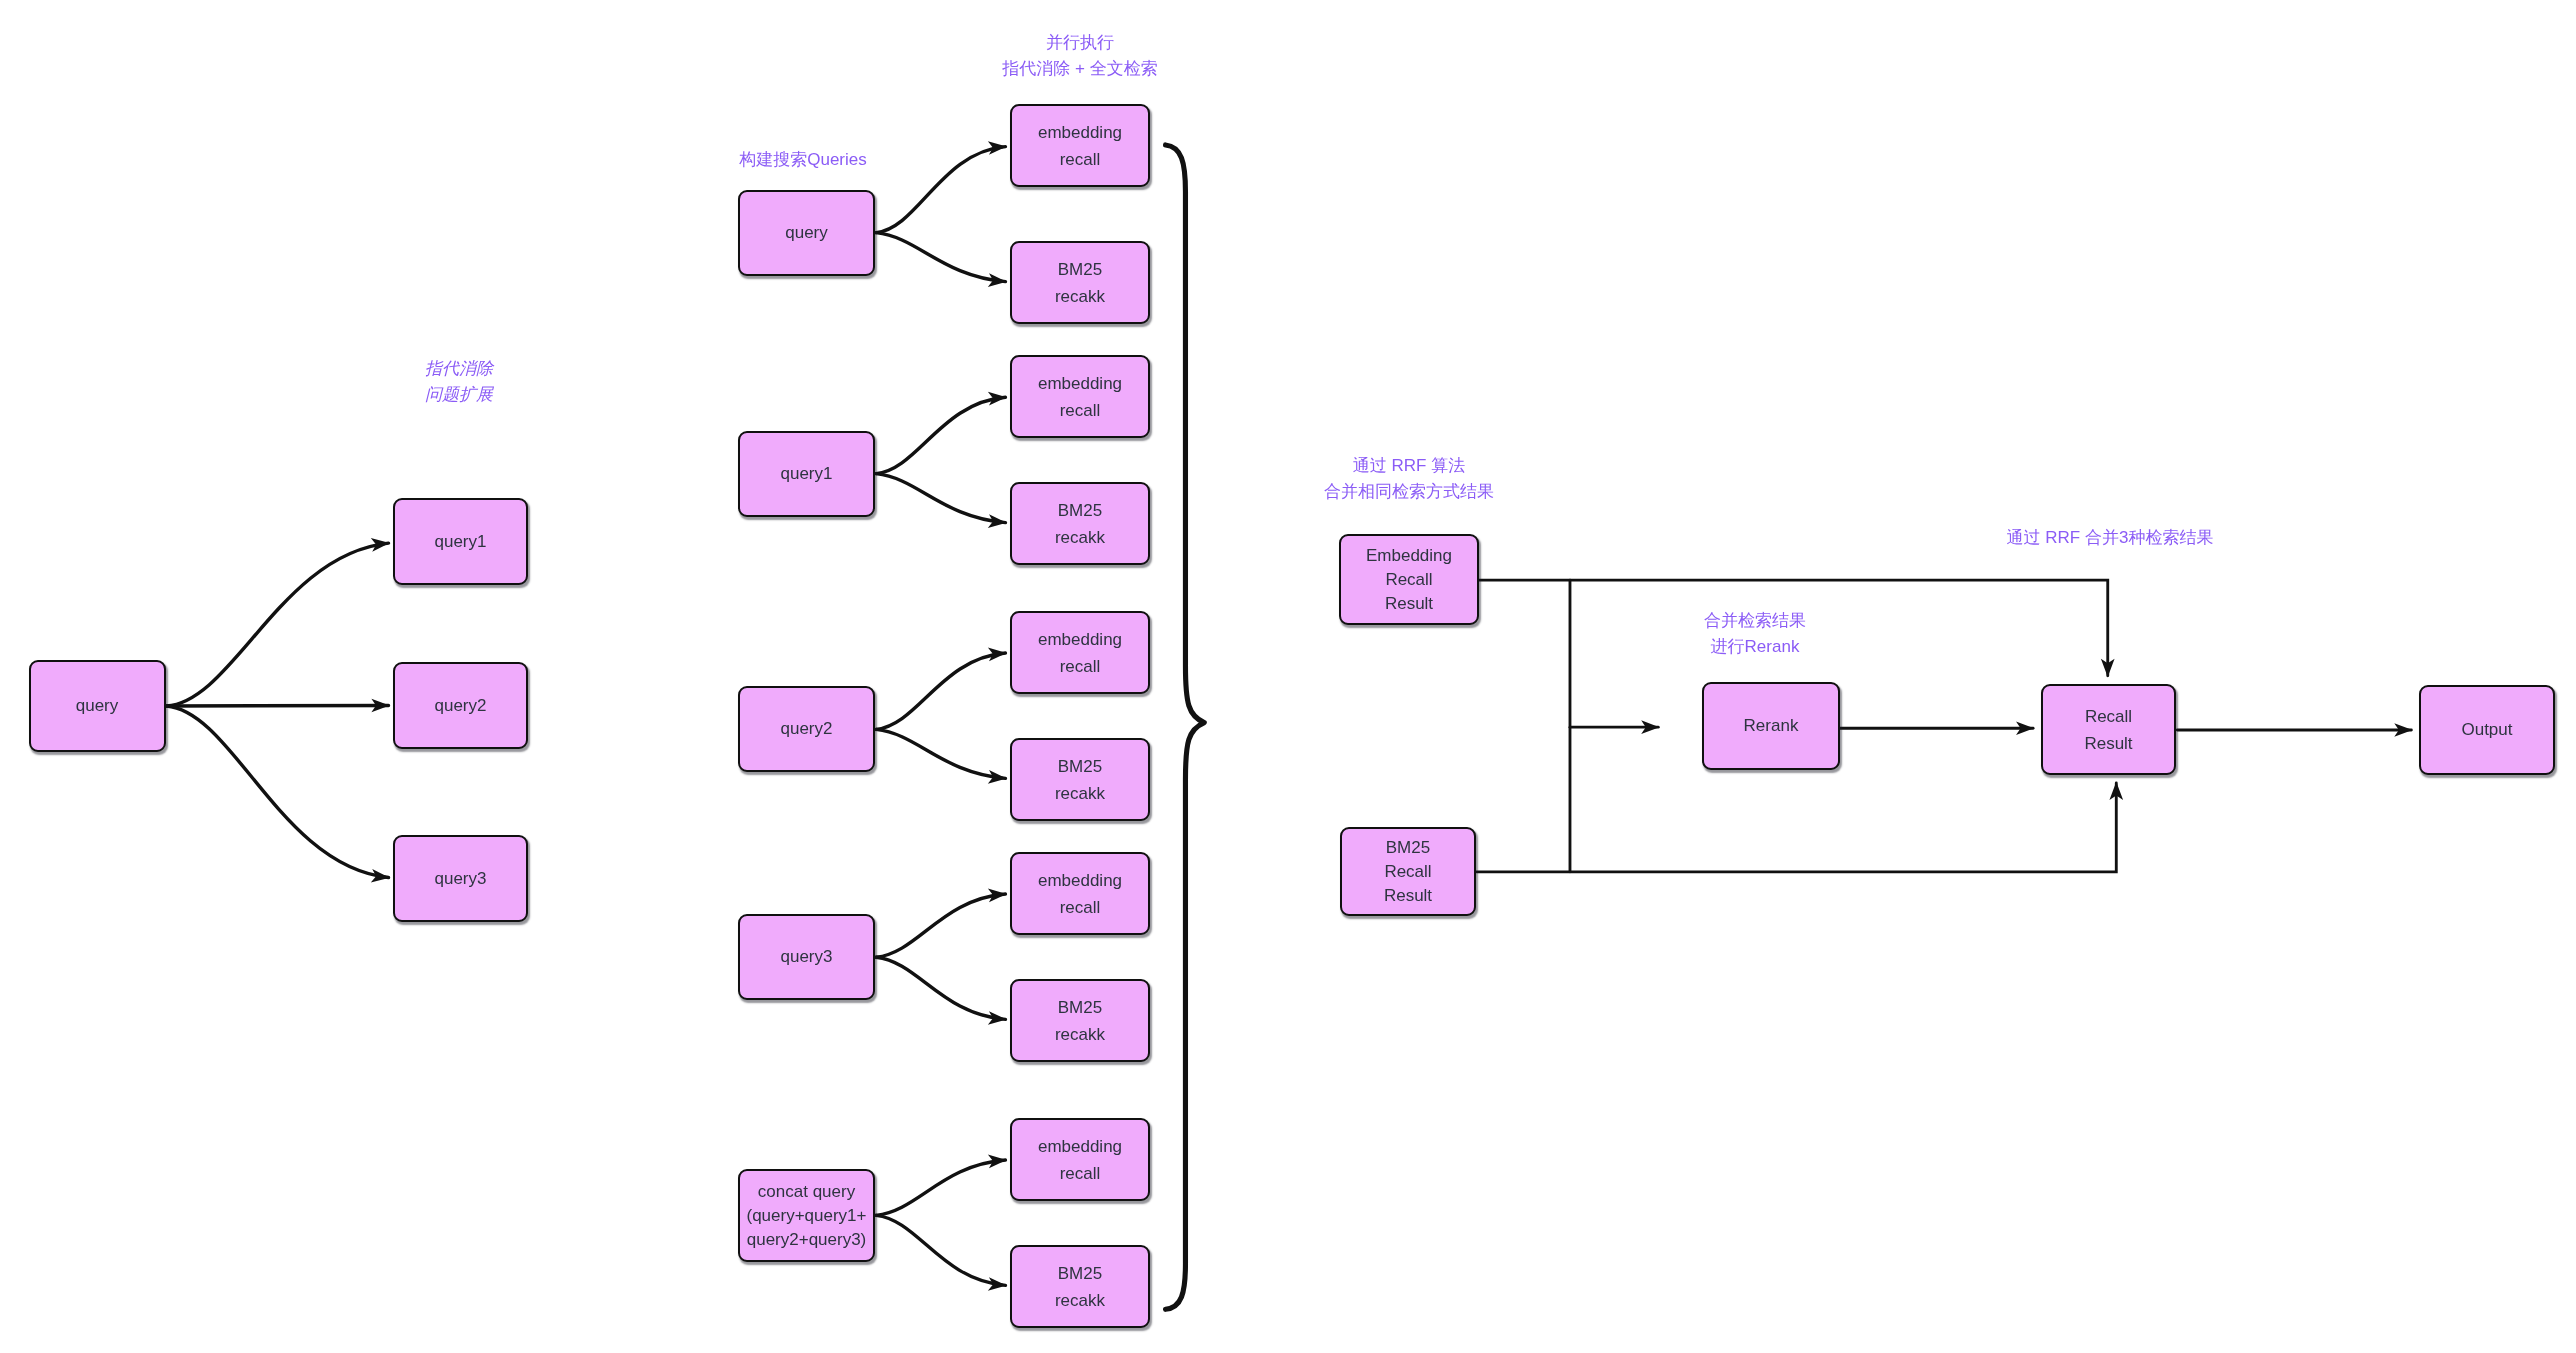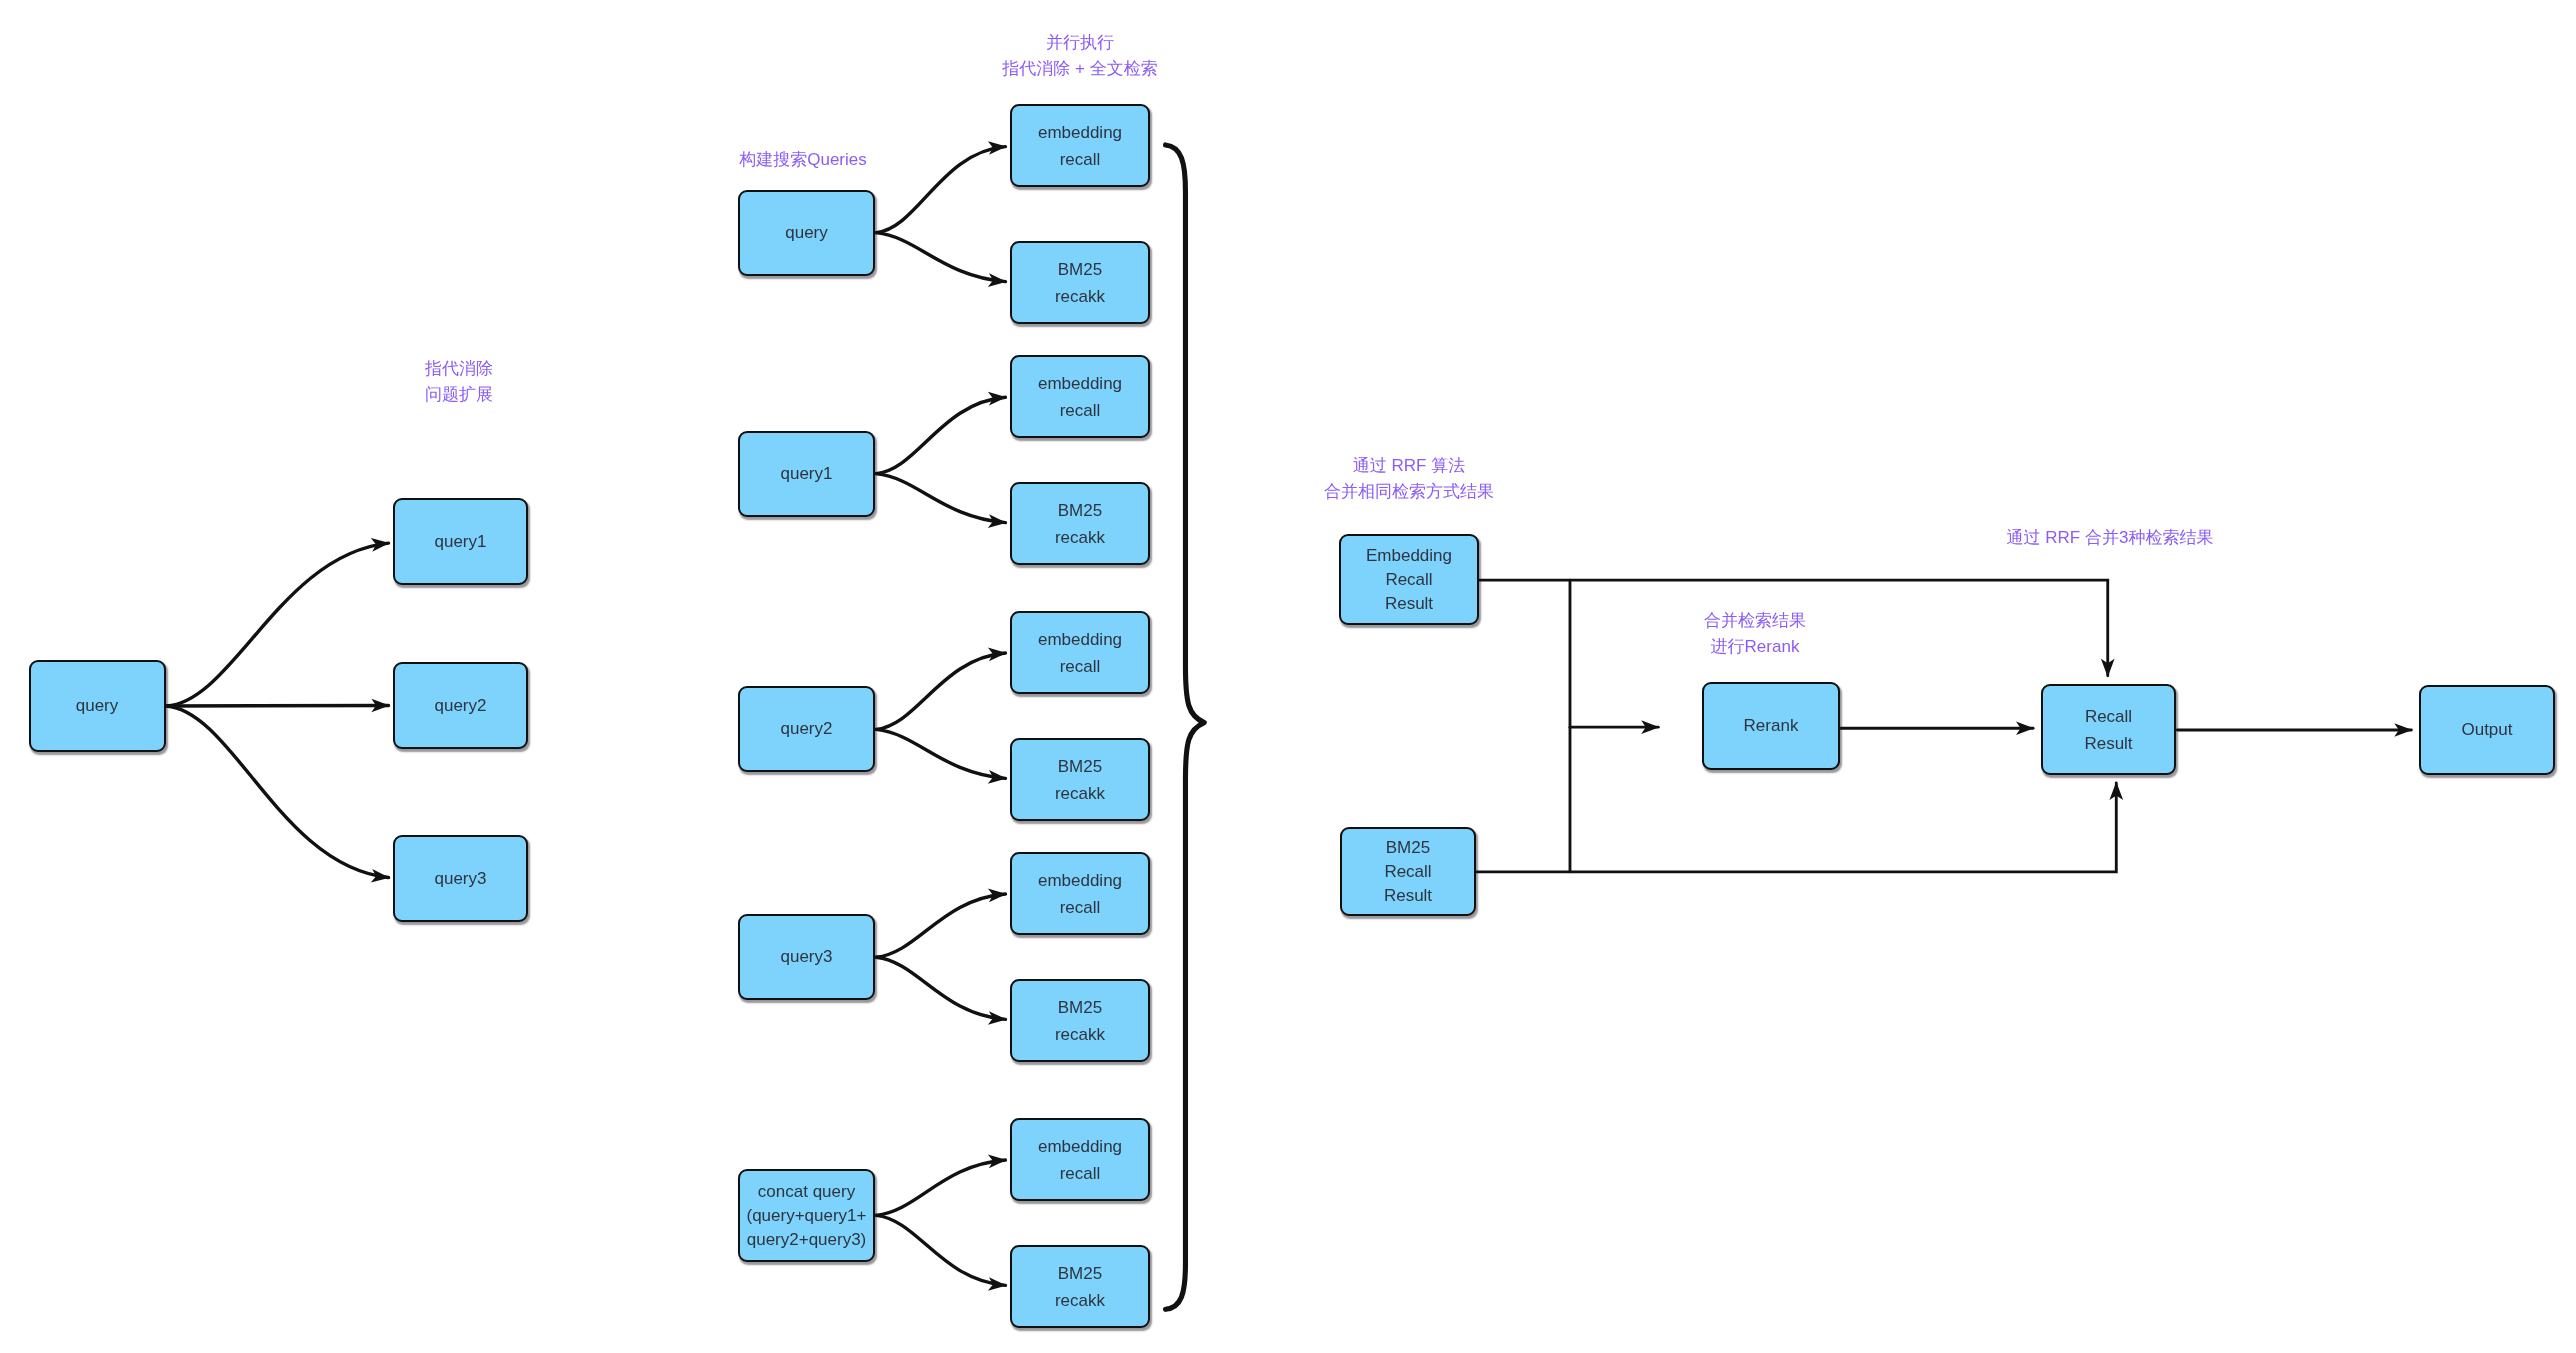--- a/index.html
+++ b/index.html
@@ -7,21 +7,21 @@
     position:relative;
     width:2576px;height:1354px;
     background:#ffffff;
     overflow:hidden;
     font-family:"Liberation Sans","DejaVu Sans",sans-serif;
   }
   #edge-layer{position:absolute;left:0;top:0;width:2576px;height:1354px;}
   .node{
     position:absolute;
     box-sizing:border-box;
-    background:#7dd3fc;
+    background:#f0abfc;
     border:2.8px solid #101010;
     border-radius:9px;
     box-shadow:1.7px 2.3px 1.7px rgba(25,25,35,0.45);
     display:flex;flex-direction:column;
     align-items:center;justify-content:center;
     color:#2e3440;
     font-size:17px;
     text-align:center;
   }
   .node span{display:block;}
@@ -155,21 +155,21 @@
       </div>
       <div class="node n2" style="left: 2041px; top: 684px; width: 135px; height: 91px;">
         <span>Recall</span>
         <span>Result</span>
       </div>
       <div class="node n1" style="left: 2419px; top: 685px; width: 136px; height: 90px;">
         <span>Output</span>
       </div>
     </div>
   <div id="annotations-layer">
-      <div class="ann" style="left: 459px; top: 356px; line-height: 26px;">
+      <div class="ann" style="left: 459px; top: 356px; line-height: 26px; font-style: italic;">
         <span>指代消除</span>
         <span>问题扩展</span>
       </div>
       <div class="ann" style="left: 803px; top: 100px; line-height: 26px; margin-top: 47px;">
         <span>构建搜索Queries</span>
       </div>
       <div class="ann" style="left: 1080px; top: 30px; line-height: 26px;">
         <span>并行执行</span>
         <span>指代消除 + 全文检索</span>
       </div>

